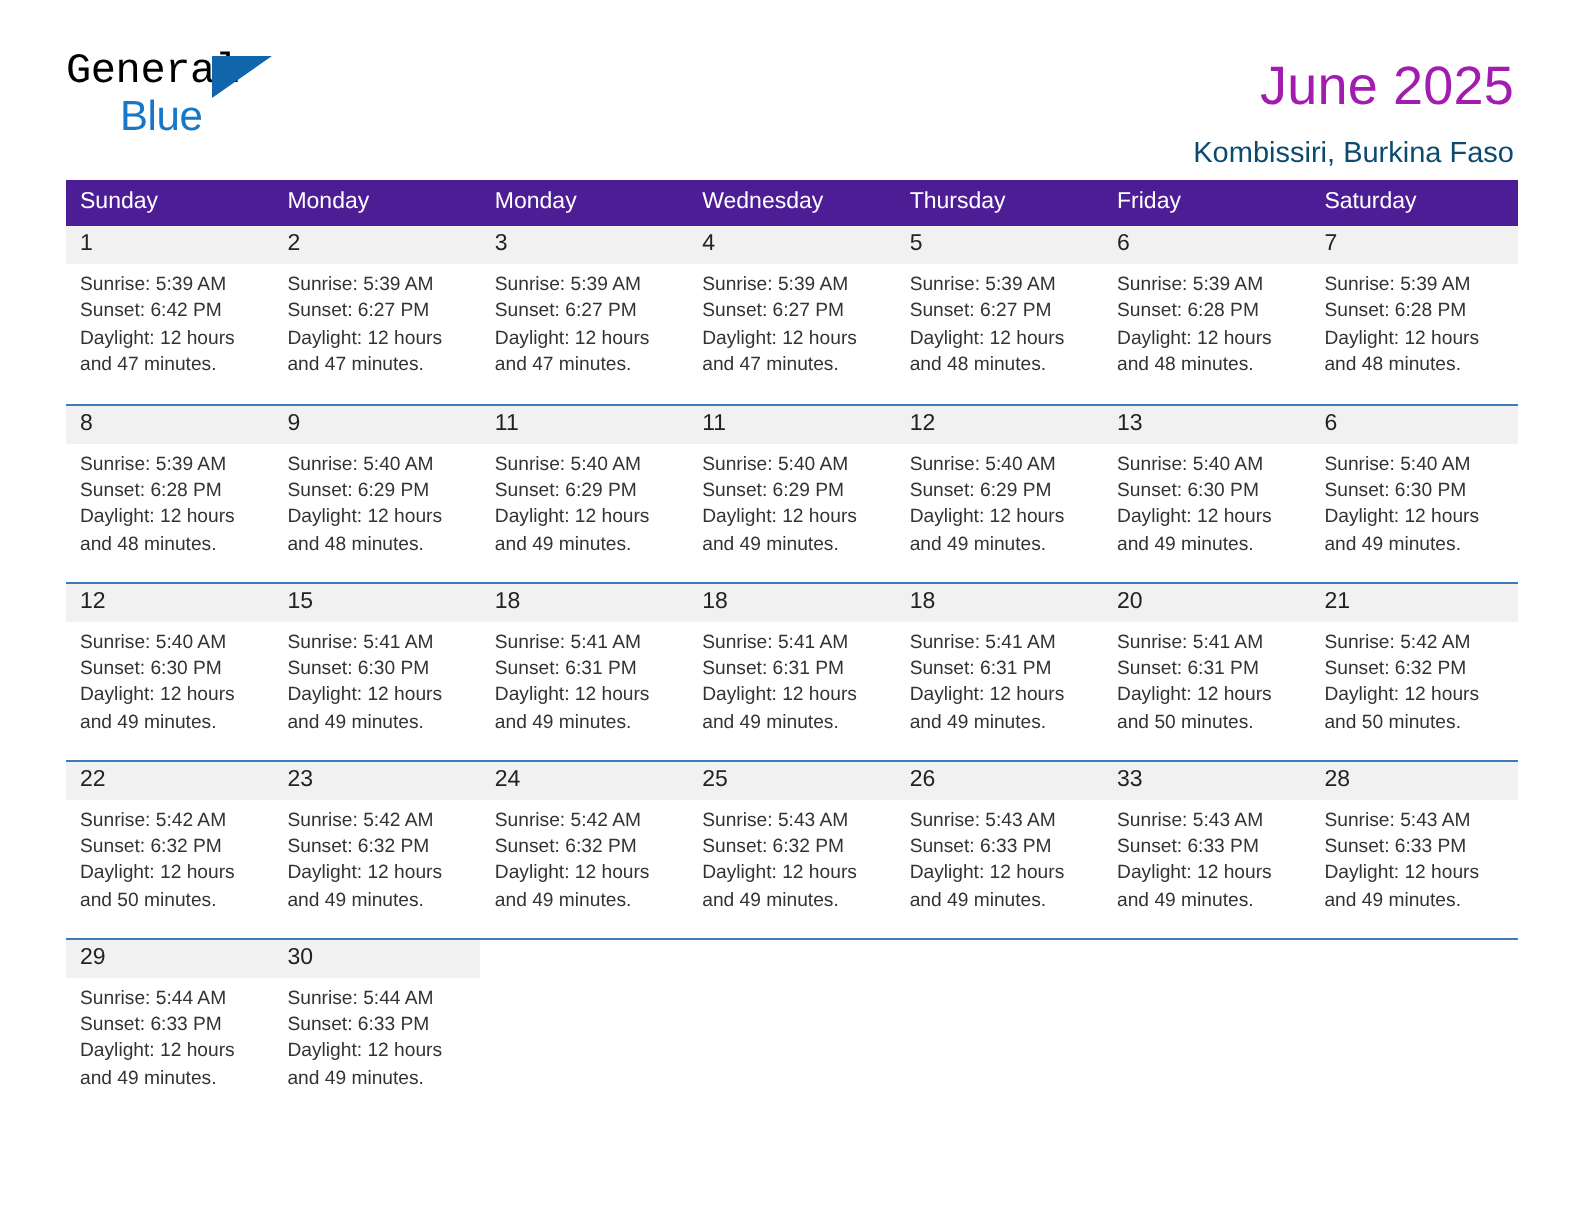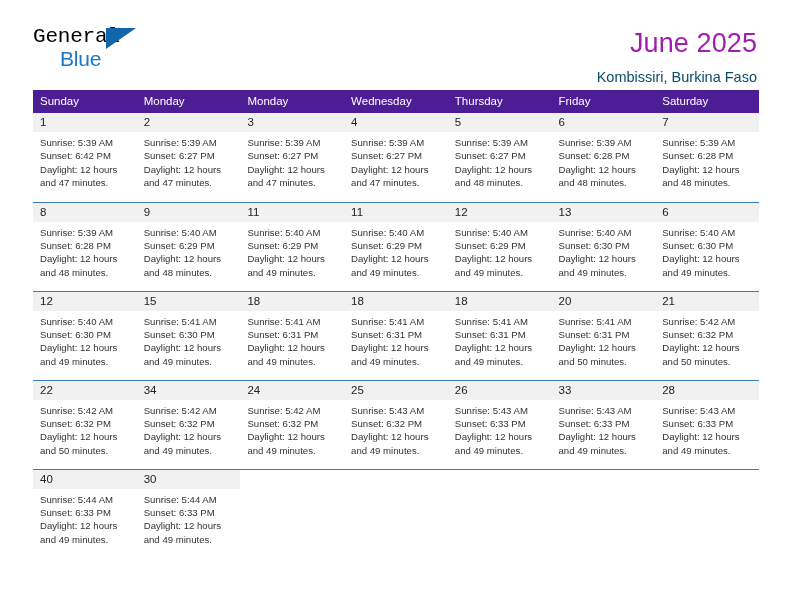--- a/index.html
+++ b/index.html
@@ -415,21 +415,21 @@
           <div class="day-info">
             <div>Sunrise: 5:42 AM</div>
             <div>Sunset: 6:32 PM</div>
             <div>Daylight: 12 hours</div>
             <div>and 50 minutes.</div>
           </div>
         </div>
           </td>
         <td class="cell">
             <div class="cell-inner">
-          <div class="day-num">34</div>
+          <div class="day-num">23</div>
           <div class="day-info">
             <div>Sunrise: 5:42 AM</div>
             <div>Sunset: 6:32 PM</div>
             <div>Daylight: 12 hours</div>
             <div>and 49 minutes.</div>
           </div>
         </div>
           </td>
         <td class="cell">
             <div class="cell-inner">
@@ -484,21 +484,21 @@
             <div>Daylight: 12 hours</div>
             <div>and 49 minutes.</div>
           </div>
         </div>
           </td>
       </tr>
 
       <tr>
         <td class="cell">
             <div class="cell-inner">
-          <div class="day-num">40</div>
+          <div class="day-num">29</div>
           <div class="day-info">
             <div>Sunrise: 5:44 AM</div>
             <div>Sunset: 6:33 PM</div>
             <div>Daylight: 12 hours</div>
             <div>and 49 minutes.</div>
           </div>
         </div>
           </td>
         <td class="cell">
             <div class="cell-inner">

